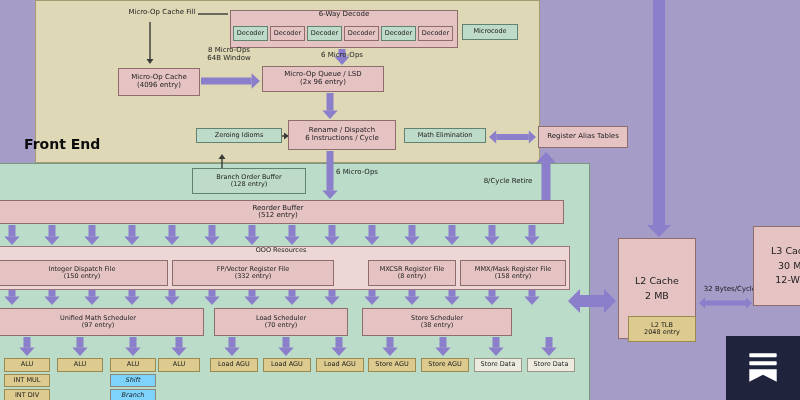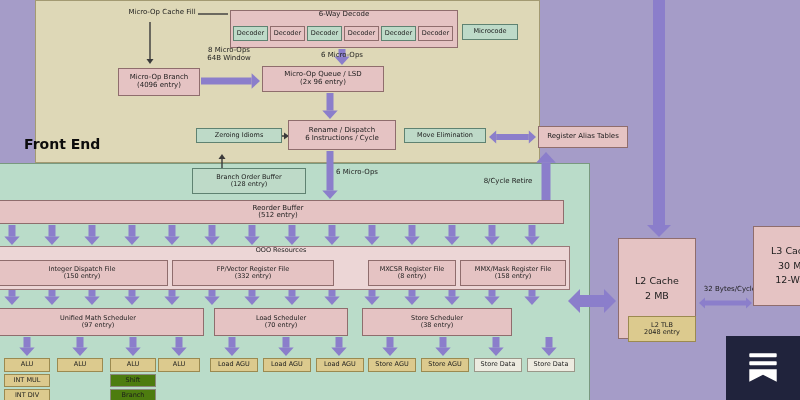--- a/index.html
+++ b/index.html
@@ -7,21 +7,21 @@
   .canvas{position:relative;width:800px;height:400px;overflow:hidden;background:#a59cc8;}
   .panel{position:absolute;box-sizing:border-box;}
   .fe{left:35px;top:0;width:505px;height:163px;background:#ded8b7;border:1px solid #a39a72;}
   .be{left:0;top:163px;width:590px;height:237px;background:#badcc9;border:1px solid #79997f;border-left:none;border-bottom:none;}
   .arrows{position:absolute;left:0;top:0;width:800px;height:400px;pointer-events:none;}
   .box{position:absolute;box-sizing:border-box;display:flex;flex-direction:column;align-items:center;justify-content:center;text-align:center;border:1px solid #777;overflow:hidden;line-height:1.1;}
   .pink{background:#e5c3c3;border-color:#8f6d6d;}
   .pinklight{background:#ecd6d6;border-color:#9a7878;}
   .teal{background:#bedac8;border-color:#5f8271;}
   .tan{background:#dcca8e;border-color:#9b8a50;}
-  .gray{background:#4d7c0f;border-color:#8a887c;}
+  .gray{background:#7dd3fc;border-color:#8a887c;font-style:italic;}
   .light{background:#edebe0;border-color:#9a9789;}
   .navy{background:#20233c;border-color:#20233c;}
   .t6{font-size:6.5px;}
   .t7{font-size:7px;}
   .t9{font-size:9.5px;}
   .lbl{position:absolute;font-size:7px;text-align:center;line-height:1.15;}
   .lbl-l{text-align:left;}
   .ln{display:block;}
   .fe-label{position:absolute;font-size:14px;font-weight:bold;color:#0c0c0c;}
   .gap{height:4px;}
@@ -158,37 +158,37 @@
   <div class="box teal t6" style="left:462px;top:24px;width:56px;height:16px">Microcode</div>
 
   <div class="lbl" style="left:312px;top:51px;width:60px">6 Micro-Ops</div>
 
   <div class="lbl" style="left:198px;top:46px;width:62px">
     <span class="ln">8 Micro-Ops</span>
     <span class="ln">64B Window</span>
   </div>
 
   <div class="box pink t7" style="left:118px;top:68px;width:82px;height:28px">
-    <span class="ln">Micro-Op Branch</span>
+    <span class="ln">Micro-Op Cache</span>
     <span class="ln">(4096 entry)</span>
   </div>
 
   <div class="box pink t7" style="left:262px;top:66px;width:122px;height:26px">
     <span class="ln">Micro-Op Queue / LSD</span>
     <span class="ln">(2x 96 entry)</span>
   </div>
 
   <div class="box teal t6" style="left:196px;top:128px;width:86px;height:15px">Zeroing Idioms</div>
 
   <div class="box pink t7" style="left:288px;top:120px;width:108px;height:30px">
     <span class="ln">Rename / Dispatch</span>
     <span class="ln">6 Instructions / Cycle</span>
   </div>
 
-  <div class="box teal t6" style="left:404px;top:128px;width:82px;height:15px">Move Elimination</div>
+  <div class="box teal t6" style="left:404px;top:128px;width:82px;height:15px">Math Elimination</div>
 
   <div class="box pink t7" style="left:538px;top:126px;width:90px;height:22px">Register Alias Tables</div>
 
   <div class="fe-label" style="left:24px;top:136px">Front End</div>
 
   <div class="box teal t6" style="left:192px;top:168px;width:114px;height:26px">
     <span class="ln">Branch Order Buffer</span>
     <span class="ln">(128 entry)</span>
   </div>
 

